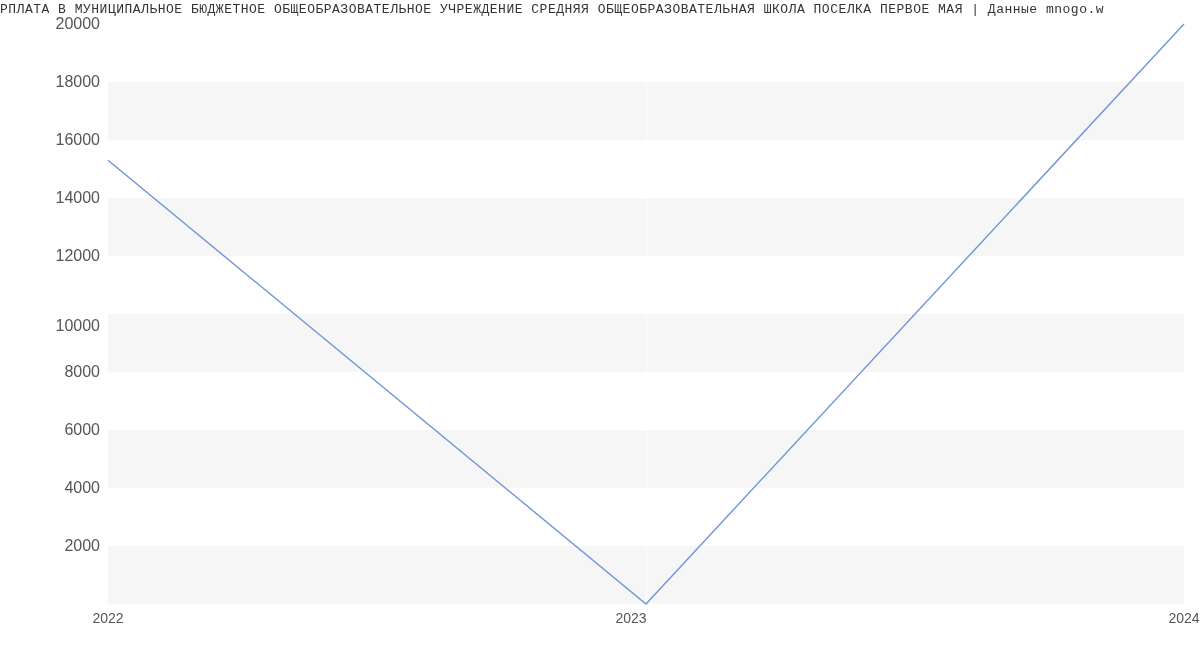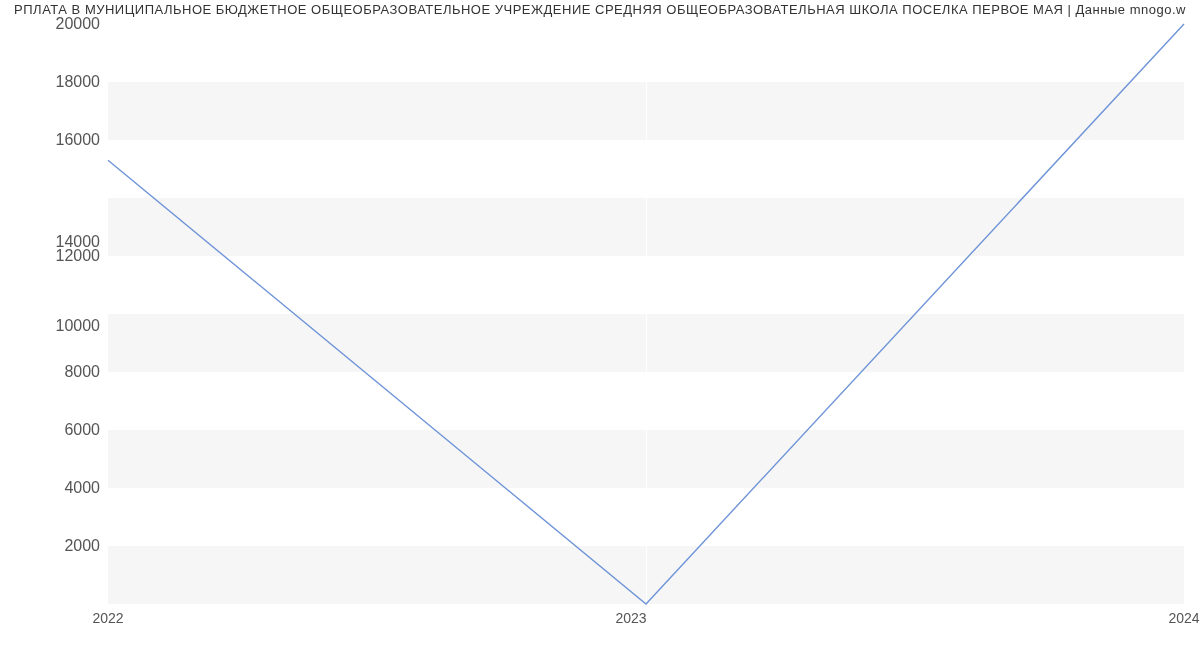--- a/index.html
+++ b/index.html
@@ -9,25 +9,25 @@
     height: 650px;
     background: #ffffff;
     font-family: Verdana, Geneva, sans-serif;
     overflow: hidden;
   }
   .title {
     position: absolute;
     top: 2px;
     left: 0;
     width: 1200px;
-    text-align: center;
     font-size: 13px;
     color: #333333;
     letter-spacing: 0.5px;
     white-space: nowrap;
+    font-family: Liberation Mono, monospace;
   }
   .plot {
     position: absolute;
     left: 108px;
     top: 24px;
     width: 1076px;
     height: 580px;
   }
   .plot-bg {
     position: absolute;
@@ -93,21 +93,21 @@
   </svg>
 </div>
 
 <div id="y-labels">
     <div class="y-tick-label" style="top: 546px;">2000</div>
     <div class="y-tick-label" style="top: 488px;">4000</div>
     <div class="y-tick-label" style="top: 430px;">6000</div>
     <div class="y-tick-label" style="top: 372px;">8000</div>
     <div class="y-tick-label" style="top: 314px; margin-top: 12px;">10000</div>
     <div class="y-tick-label" style="top: 256px;">12000</div>
-    <div class="y-tick-label" style="top: 198px; margin-top: 44px;">14000</div>
+    <div class="y-tick-label" style="top: 198px;">14000</div>
     <div class="y-tick-label" style="top: 140px;">16000</div>
     <div class="y-tick-label" style="top: 82px;">18000</div>
     <div class="y-tick-label" style="top: 24px;">20000</div>
   </div>
 <div id="x-labels">
     <div class="x-tick-label" style="left: 108px;">2022</div>
     <div class="x-tick-label" style="left: 631px;">2023</div>
     <div class="x-tick-label" style="left: 1184px;">2024</div>
   </div>
 

